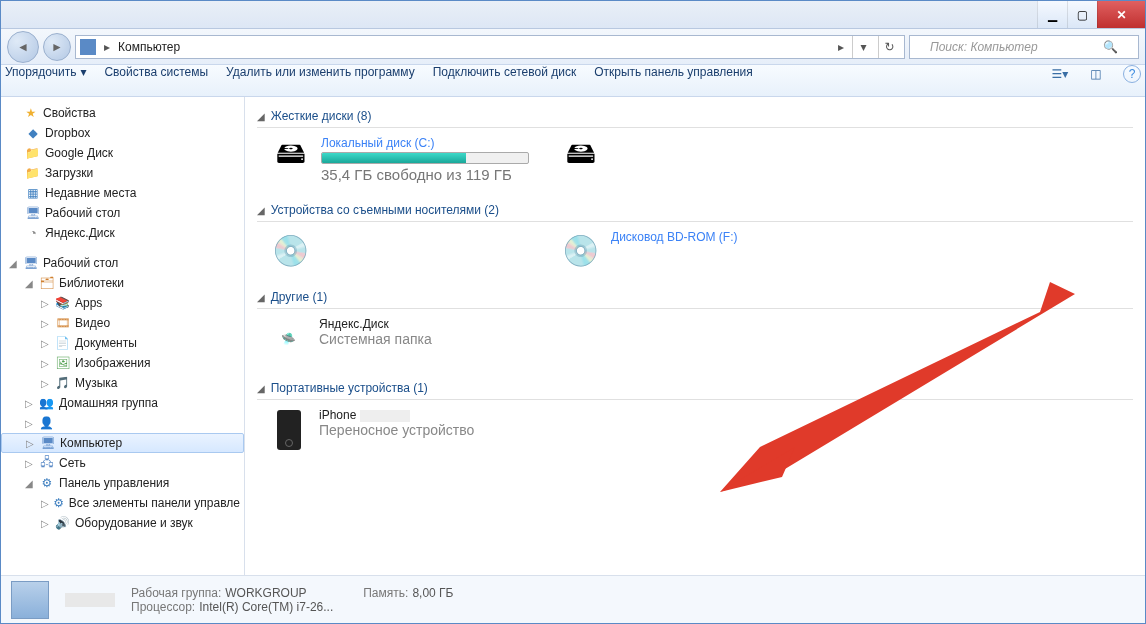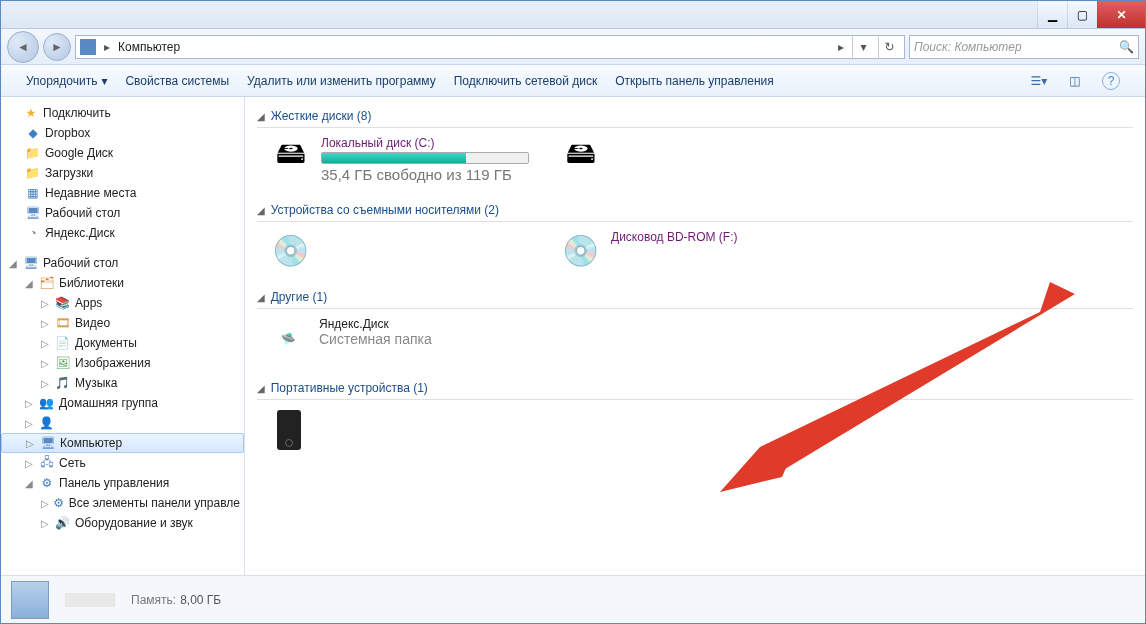--- a/index.html
+++ b/index.html
@@ -10,44 +10,44 @@
 .win-btn.close { width: 48px; background: linear-gradient(#e06060, #c03030); color: #fff; font-weight: bold; }
 .win-btn.min, .win-btn.max { background: linear-gradient(#f5f9ff, #dbe7f7); }
 .navbar { height: 36px; background: linear-gradient(#f3f7fc, #e6eef9); display: flex; align-items: center; padding: 0 6px; gap: 4px; border-bottom: 1px solid #c9d7ec; }
 .nav-back, .nav-fwd { width: 28px; height: 28px; border-radius: 50%; background: radial-gradient(circle at 30% 30%, #dfeaf7, #b3c8e4); border: 1px solid #9ab0ce; display: flex; align-items: center; justify-content: center; color: #666; }
 .nav-back { width: 32px; height: 32px; }
 .addressbar { flex: 1; height: 24px; border: 1px solid #a8b8d0; background: #fff; display: flex; align-items: center; padding: 0 4px; gap: 4px; }
 .addr-icon { width: 16px; height: 16px; background: #5a8ac6; display: inline-block; }
 .addr-text { flex: 1; color: #222; }
 .addr-chev { color: #555; padding: 0 4px; }
 .addr-btn { width: 22px; height: 22px; border-left: 1px solid #ccc; display: flex; align-items: center; justify-content: center; color: #555; }
-.searchbox { width: 230px; height: 24px; border: 1px solid #a8b8d0; background: #fff; display: flex; align-items: center; padding: 0 4px; color: #999; font-style: italic; }
+.searchbox { width: 230px; height: 24px; border: 1px solid #a8b8d0; background: #fff; display: flex; align-items: center; padding: 0 20px; color: #999; font-style: italic; }
 .searchbox .sicon { margin-left: auto; color: #666; font-style: normal; }
-.toolbar { height: 32px; background: linear-gradient(#f7fbff,#e8f1fb); border-bottom: 1px solid #c9d7ec; display: flex; align-items: center; padding: 0 25px; gap: 18px; }
+.toolbar { height: 32px; background: linear-gradient(#f7fbff,#e8f1fb); border-bottom: 1px solid #c9d7ec; display: flex; align-items: flex-start; padding: 0 4px; gap: 18px; }
 .toolbar .tb-item { color: #1a3e6e; cursor: default; display: flex; align-items: center; gap: 4px; }
 .toolbar .spacer { flex: 1; }
 .toolbar .tb-icon { width: 18px; height: 18px; display: flex; align-items: center; justify-content: center; color: #3a6ea5; }
 .body { flex: 1; display: flex; overflow: hidden; }
 .sidebar { width: 244px; border-right: 1px solid #d8e0ec; background: #fff; overflow-y: auto; padding: 6px 0; position: relative; }
 .tree-item { display: flex; align-items: center; gap: 4px; padding: 2px 4px 2px 8px; color: #222; white-space: nowrap; cursor: default; }
 .tree-item.selected { background: linear-gradient(#eaf3ff,#d6e8ff); border: 1px solid #a9c9f0; border-radius: 2px; padding-top: 1px; padding-bottom: 1px; }
 .tree-item .expander { width: 10px; color: #888; font-size: 10px; }
 .tree-item .ticon { width: 16px; height: 16px; display: inline-flex; align-items: center; justify-content: center; }
 .indent1 { padding-left: 24px; }
 .indent2 { padding-left: 40px; }
 .sep { height: 10px; }
 .content { flex: 1; overflow-y: auto; padding: 8px 12px; position: relative; }
 .section { margin-bottom: 16px; }
 .section-header { color: #1a4e8a; font-size: 13px; padding: 4px 0; border-bottom: 1px solid #e0e0e0; margin-bottom: 8px; display: flex; align-items: center; gap: 6px; }
 .section-header .expander { color: #666; font-size: 10px; }
 .drive-grid { display: flex; flex-wrap: wrap; gap: 20px 30px; padding-left: 12px; }
 .drive { display: flex; gap: 8px; width: 260px; }
 .drive-icon { width: 44px; height: 40px; display: flex; align-items: center; justify-content: center; font-size: 30px; }
 .drive-info { flex: 1; display: flex; flex-direction: column; gap: 2px; }
-.drive-name { color: #701a75; }
+.drive-name { color: #3b82f6; }
 .drive-bar { height: 12px; border: 1px solid #aaa; background: #f0f0f0; border-radius: 2px; overflow: hidden; }
 .drive-bar-fill { height: 100%; background: linear-gradient(#3dd9c9,#1aa89a); }
 .drive-free { color: #777; font-size: 15px; }
 .device { display: flex; gap: 10px; width: 260px; padding-left: 12px; }
 .device-icon { width: 40px; height: 44px; display: flex; align-items: center; justify-content: center; }
 .device-name { color: #222; }
 .device-sub { color: #888; font-size: 14px; }
 .iphone-rect { width: 24px; height: 40px; background: #222; border-radius: 3px; position: relative; }
 .iphone-rect::after { content: ""; position: absolute; bottom: 3px; left: 50%; transform: translateX(-50%); width: 6px; height: 6px; border: 1px solid #666; border-radius: 50%; }
 .arrow { position: absolute; top: 185px; left: 475px; pointer-events: none; }
@@ -118,21 +118,21 @@
     <div class="tb-icon">◫</div>
     <div class="tb-icon" style="color:#3a8adf;border:1px solid #8ab0e0;border-radius:50%;width:18px;height:18px;">?</div>
   </div>
 
   <div class="body">
 
     <div class="sidebar">
       <div class="tree-item">
           <span class="expander"></span>
           <span class="ticon ic-star">★</span>
-          <span>Подключить</span>
+          <span>Свойства</span>
         </div>
       <div class="tree-item indent1">
           <span class="ticon ic-blue">◆</span>
           <span>Dropbox</span>
         </div>
       <div class="tree-item indent1">
           <span class="ticon ic-folder">📁</span>
           <span>Google Диск</span>
         </div>
       <div class="tree-item indent1">
@@ -282,34 +282,42 @@
 
       <div class="section">
         <div class="section-header">
             <span class="expander">◢</span>
             <span>Портативные устройства (1)</span>
           </div>
         <div class="device">
           <div class="device-icon">
               <div class="iphone-rect"></div>
             </div>
+          <div>
+            <div class="device-name"><span>iPhone</span> <span style="display:inline-block;width:50px;height:12px;background:#eee;vertical-align:middle;"></span></div>
+            <div class="device-sub">Переносное устройство</div>
+          </div>
         </div>
       </div>
 
       <svg class="arrow" width="360" height="220">
         <polygon points="330,0 355,12 60,190 0,210 40,165 320,30" fill="#e03a2a"></polygon>
         <polygon points="0,210 75,165 62,195" fill="#e03a2a"></polygon>
       </svg>
 
     </div>
   </div>
 
   <div class="statusbar">
     <div class="status-icon"></div>
     <span style="display:inline-block;width:50px;height:14px;background:#e8e8e8;"></span>
     <div class="status-cols">
       <div>
+        <div><span class="lbl">Рабочая группа:</span><span>WORKGROUP</span></div>
+        <div><span class="lbl">Процессор:</span><span>Intel(R) Core(TM) i7-26...</span></div>
+      </div>
+      <div>
         <div><span class="lbl">Память:</span><span>8,00 ГБ</span></div>
       </div>
     </div>
   </div>
 
 </div>
 
 </body></html>

